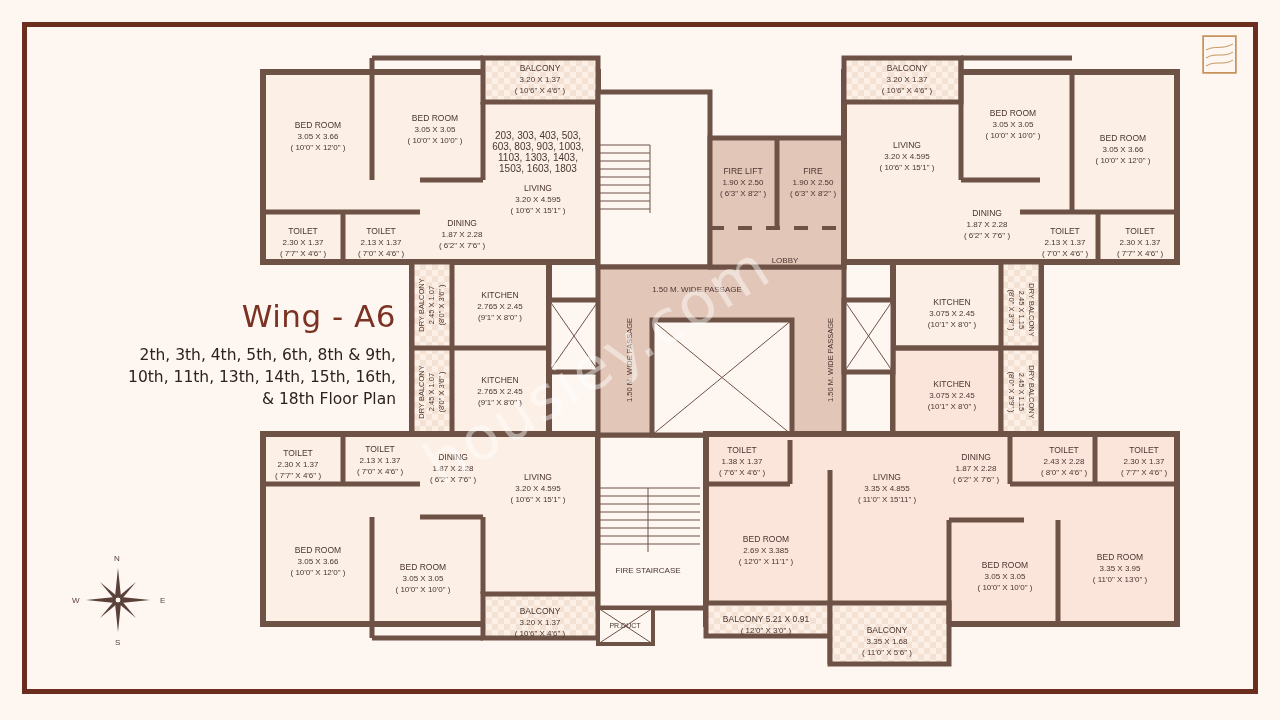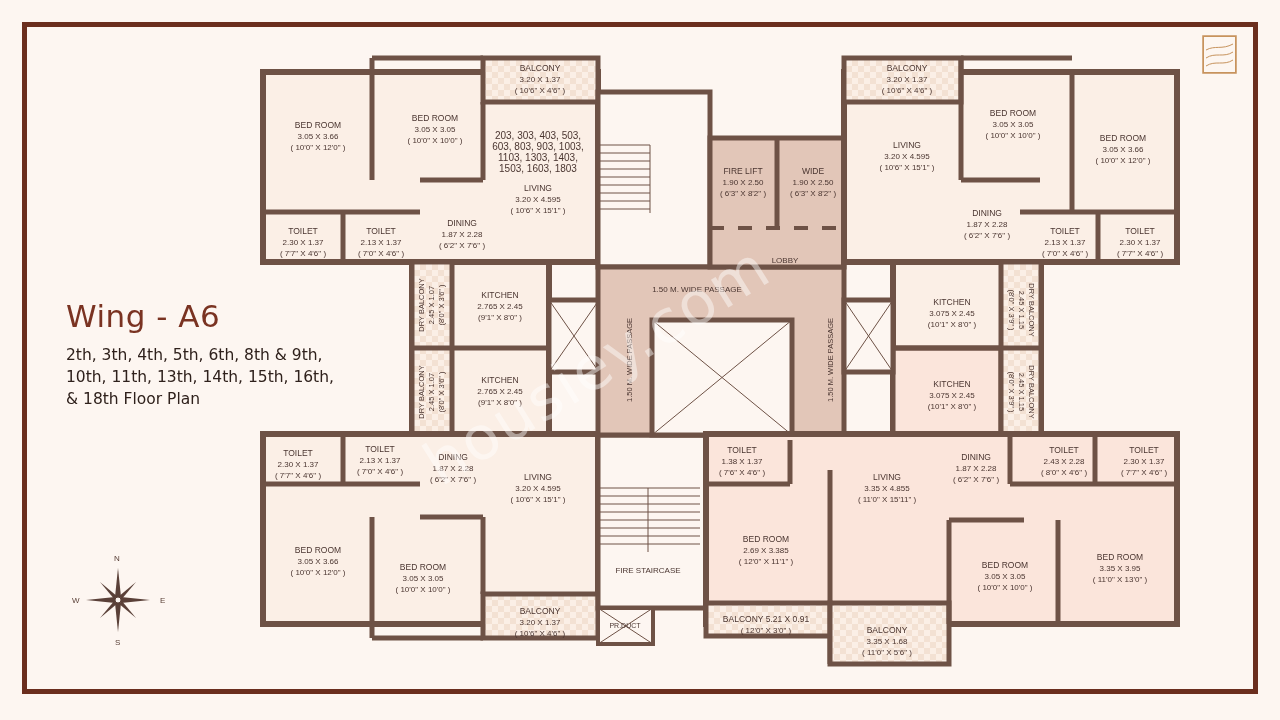--- a/index.html
+++ b/index.html
@@ -1,20 +1,20 @@
 <!DOCTYPE html>
 <html><head>
 <meta charset="utf-8">
 <style>
   * { box-sizing: border-box; margin: 0; padding: 0; }
   html, body { width: 1280px; height: 720px; overflow: hidden; background: #fdf6f1; }
   body { position: relative; font-family: "Liberation Sans", sans-serif; color: #5a4038; }
   .frame { position: absolute; left: 22px; top: 22px; width: 1236px; height: 672px;
            border: 5px solid #6b2e1e; background: #fdf6f1; }
-  .title-block { position: absolute; left: 66px; top: 298px; width: 330px; }
+  .title-block { position: absolute; left: 66px; top: 298px; width: 330px; text-align: right; }
   .wing-title { font-size: 31px; color: #7a3322; letter-spacing: 0.5px; font-family: "DejaVu Sans", sans-serif; }
   .floors { margin-top: 10px; font-size: 15.5px; line-height: 22px; color: #2f211c; font-family: "DejaVu Sans", sans-serif; }
   .logo { position: absolute; left: 1203px; top: 36px; width: 33px; height: 37px; border: 1.5px solid #c7935d; }
   .compass { position: absolute; left: 78px; top: 560px; width: 80px; height: 80px; }
   .compass .lbl { position: absolute; font-size: 8px; color: #5a4038; }
   svg.plan { position: absolute; left: 0; top: 0; }
   .room-label { position: absolute; text-align: center; font-size: 8px; line-height: 11px; color: #4a3530; transform: translateX(-50%); white-space: nowrap; }
   .room-label .nm { display: block; font-size: 8.5px; }
   .room-label .d1, .room-label .d2, .room-label .units { display: block; }
   .room-label .units { margin-bottom: 9px; font-size: 10px; line-height: 11px; white-space: normal; width: 96px; }
@@ -269,21 +269,21 @@
     <span class="d1">3.20 X 1.37</span>
     <span class="d2">( 10'6" X 4'6" )</span>
 </div>
 
 <div class="room-label" style="left:743px;top:166px">
   <span class="nm">FIRE LIFT</span>
     <span class="d1">1.90 X 2.50</span>
     <span class="d2">( 6'3" X 8'2" )</span>
 </div>
 <div class="room-label" style="left:813px;top:166px">
-  <span class="nm">WIDE</span>
+  <span class="nm">FIRE</span>
     <span class="d1">1.90 X 2.50</span>
     <span class="d2">( 6'3" X 8'2" )</span>
 </div>
 <div class="plain" style="left:785px;top:256px">LOBBY</div>
 <div class="plain" style="left:697px;top:285px">1.50 M. WIDE PASSAGE</div>
 <div class="vert ccw" style="left:630px;top:360px">1.50 M. WIDE PASSAGE</div>
 <div class="vert ccw" style="left:831px;top:360px">1.50 M. WIDE PASSAGE</div>
 <div class="plain" style="left:648px;top:566px">FIRE STAIRCASE</div>
 <div class="plain" style="left:625px;top:622px;font-size:7px">PR.DUCT</div>
 

